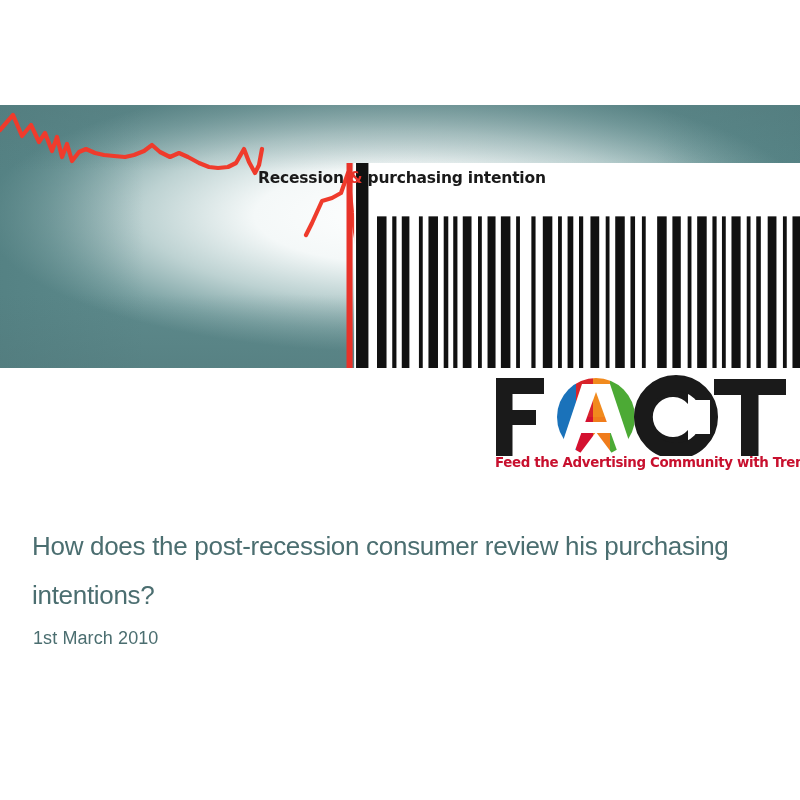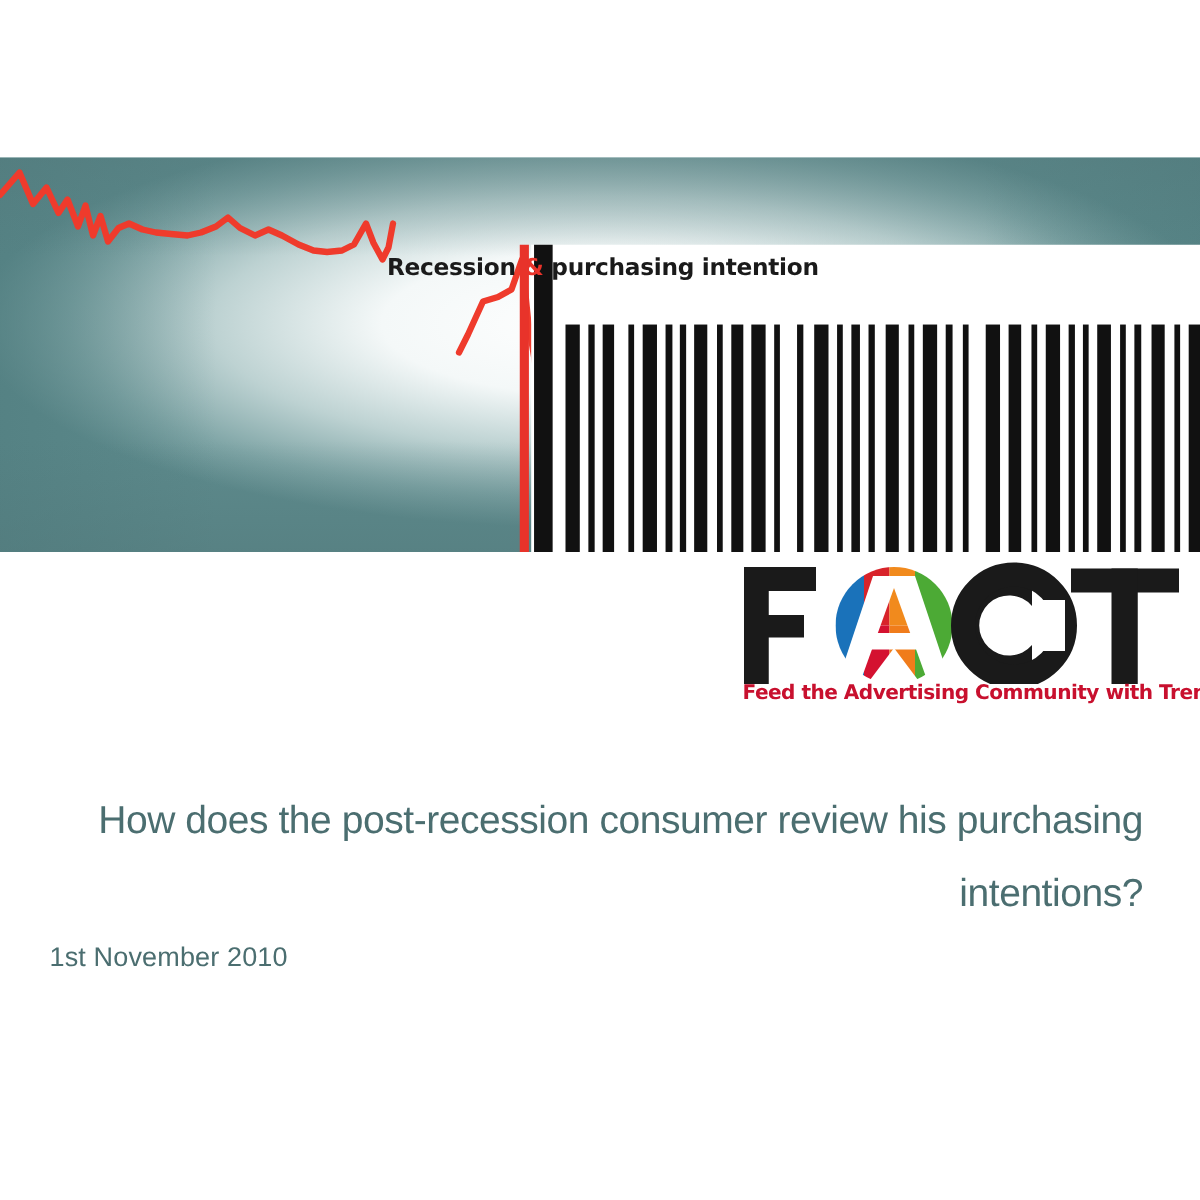--- a/index.html
+++ b/index.html
@@ -16,21 +16,20 @@
     position: relative;
   }
 
   .slide {
     position: absolute;
     left: 0;
     top: 0;
     width: 800px;
     height: 800px;
     background: #ffffff;
-    text-align: right;
   }
 
   
   .banner {
     position: absolute;
     left: 0;
     top: 105px;
     width: 800px;
     height: 263px;
     overflow: hidden;
@@ -270,15 +269,15 @@
       <g fill="#1a1a1a">
         <rect x="222" y="9" width="72" height="16"></rect>
         <rect x="249" y="9" width="17.5" height="77"></rect>
       </g>
     </svg>
 
     <div class="logo-tagline">Feed the Advertising Community with Trends</div>
   </div>
 
   <div class="title">How does the post-recession consumer review his purchasing intentions?</div>
-  <div class="subtitle">1st November 2010</div>
+  <div class="subtitle">1st March 2010</div>
 
 </div>
 
 </body></html>

